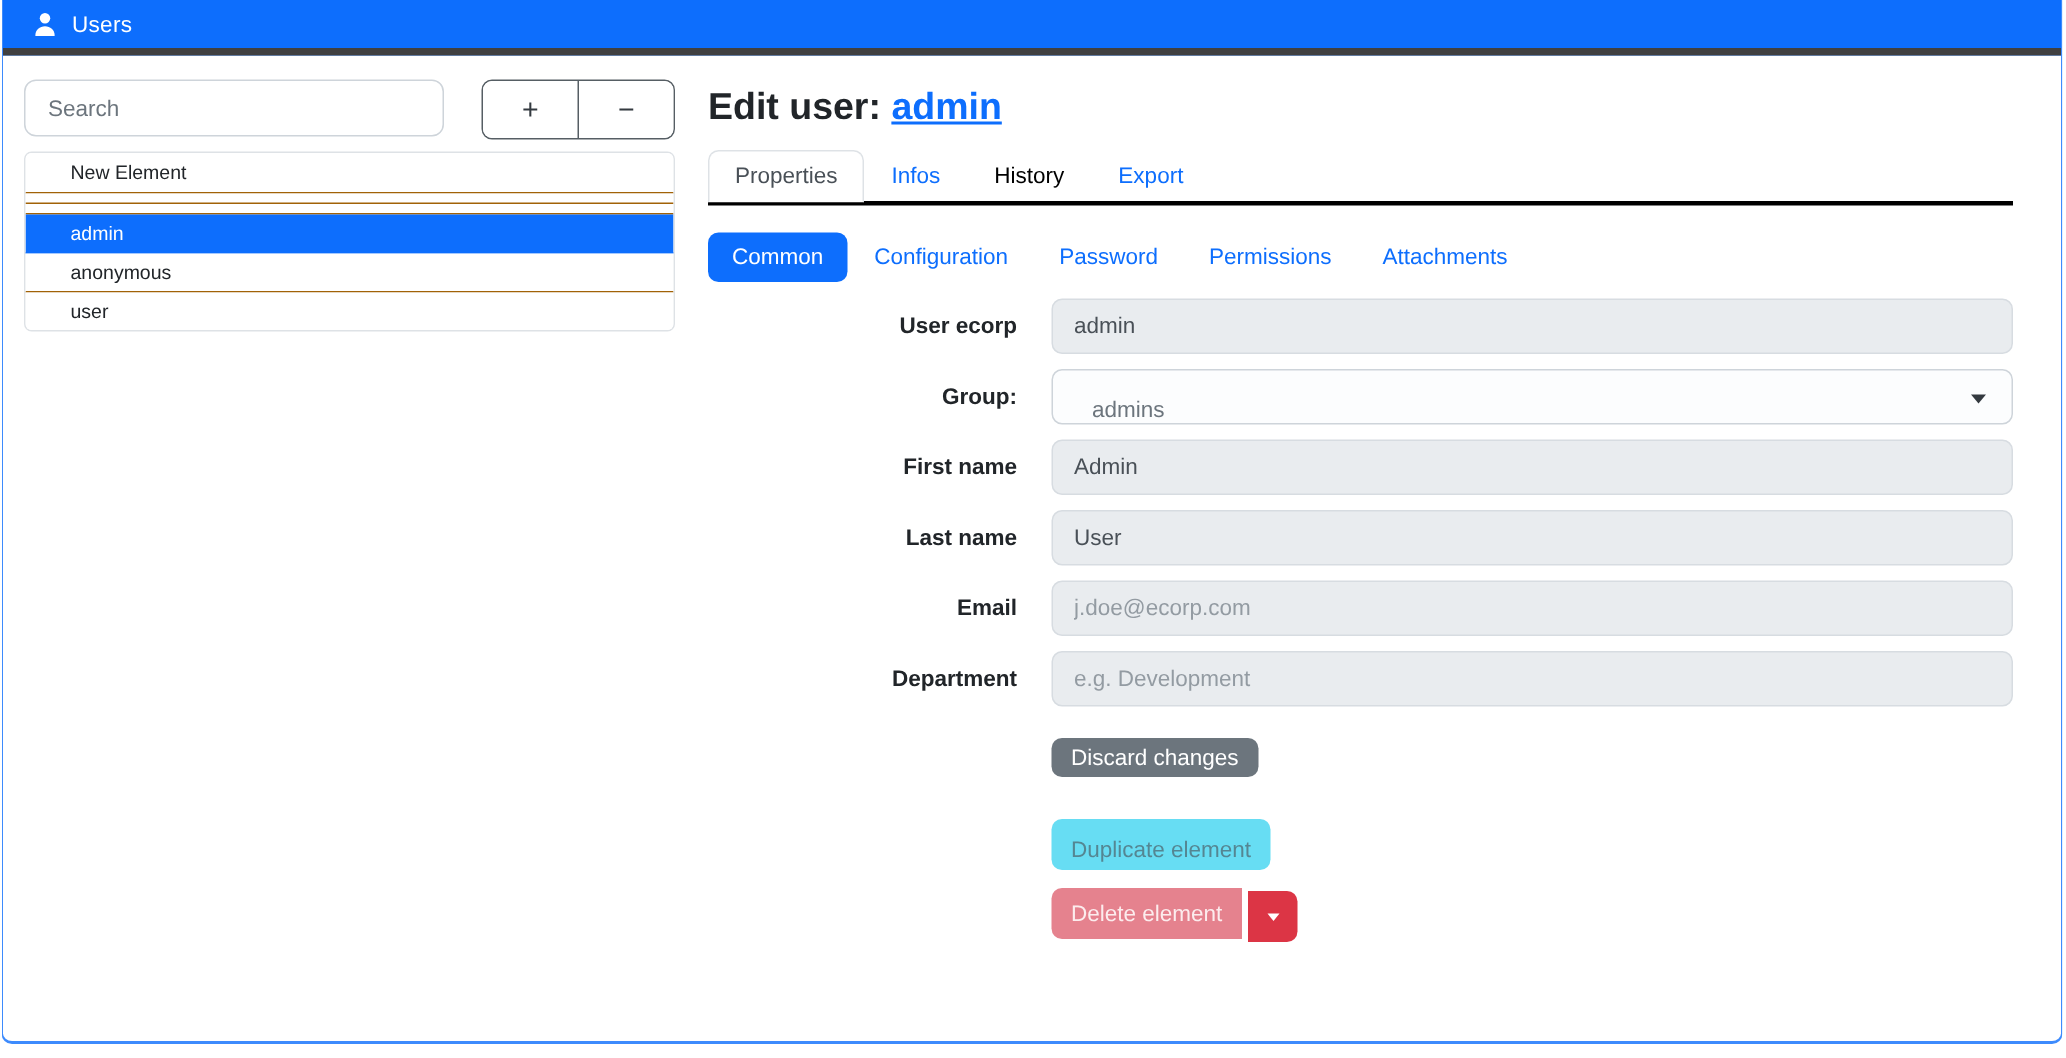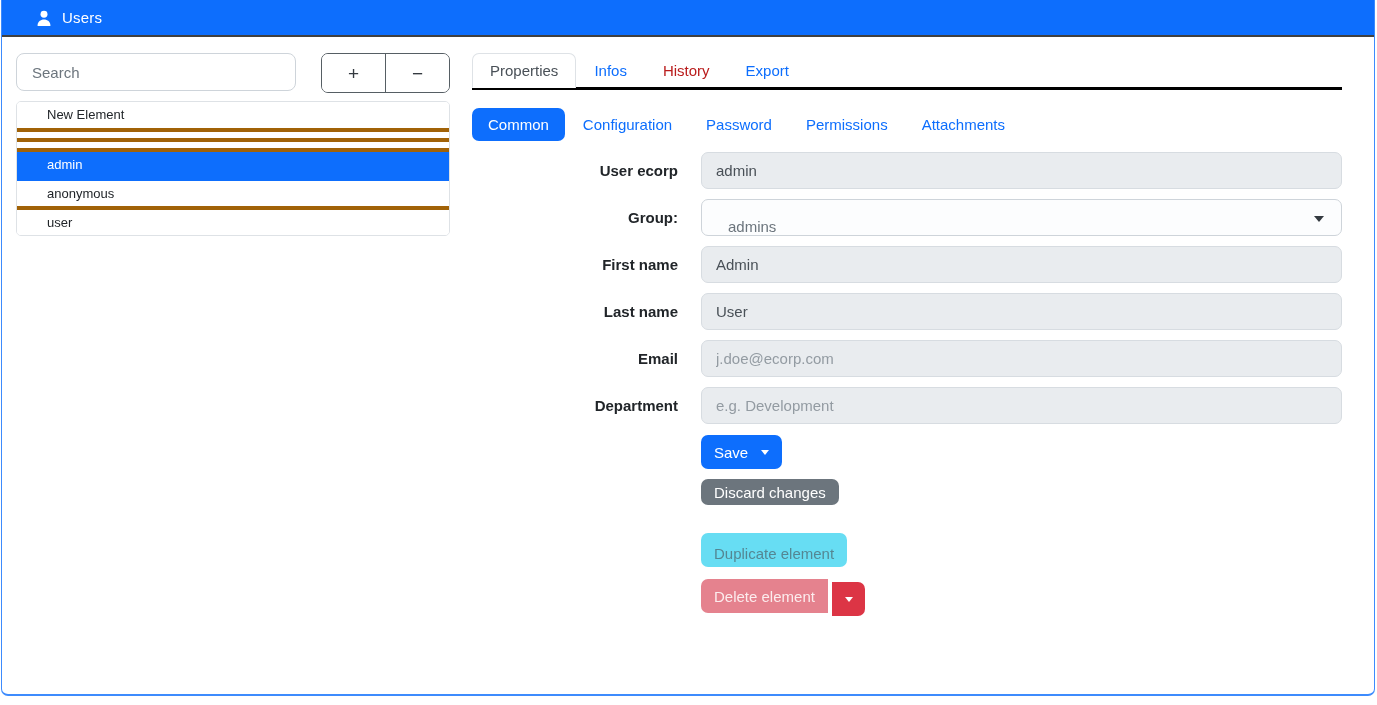--- a/index.html
+++ b/index.html
@@ -10,22 +10,22 @@
     color: #212529; font-size: 15px; overflow: hidden;
   }
   .app {
     margin-left: 1px; width: 1374px; height: 696px;
     border-left: 1px solid #3d8bfd; border-right: 1px solid #3d8bfd;
     border-bottom: 2px solid #3d8bfd; border-radius: 0 0 7px 7px;
     background: #fff; overflow: hidden;
   }
   
   .app-header {
-    height: 37px; background: #0d6efd; border-bottom: 2px solid #404040;
-    display: flex; align-items: center; padding-left: 33px; color: #fff;
+    height: 37px; background: #0d6efd; border-bottom: 5px solid #404040;
+    display: flex; align-items: center; padding-left: 19px; color: #fff;
   }
   .app-header .hicon { display: inline-flex; margin-right: 9px; }
   .app-header .htitle { font-size: 15px; letter-spacing: .2px; }
   
   .content { display: flex; padding: 16px 0 0 14px; }
   .sidebar { width: 434px; flex: 0 0 434px; }
   .sidebar-top { display: flex; align-items: flex-start; }
   .search-input {
     width: 280px; height: 38px; border: 1px solid #ced4da; border-radius: 8px;
     padding: 0 15px; font-size: 15px; color: #212529; outline: none;
@@ -39,21 +39,21 @@
   .btn-pm {
     flex: 1; background: #fff; border: none; font-size: 19px; color: #343a40;
     cursor: pointer; line-height: 1; font-family: inherit;
   }
   .btn-pm:first-child { border-right: 1px solid #565e64; }
   
   .element-list {
     list-style: none; margin-top: 8px; border: 1px solid #dee2e6;
     border-radius: 5px; overflow: hidden; background: #fff;
   }
-  .element-list li { border-bottom: 4px solid #a16207; background: #fff; }
+  .element-list li { border-bottom: 1px solid #a16207; background: #fff; }
   .element-list li:last-child { border-bottom: none; }
   .list-item {
     height: 25px; line-height: 25px; padding-left: 30px;
     font-size: 13px; color: #212529; cursor: pointer;
   }
   .list-item-new { height: 26px; line-height: 26px; }
   .list-spacer { height: 6px; }
   .element-list li.selected { background: #0d6efd; border-color: #0d6efd; }
   .element-list li.selected .list-item { color: #fff; }
   
@@ -62,21 +62,21 @@
   .page-title a { color: #0d6efd; text-decoration: underline; cursor: pointer; }
   
   .nav-tabs { display: flex; border-bottom: 3px solid #000000; }
   .nav-tabs .tab {
     padding: 8px 17px; font-size: 15px; color: #0d6efd; cursor: pointer;
     border: 1px solid transparent; margin-bottom: -1px; border-radius: 7px 7px 0 0;
   }
   .nav-tabs .tab.active {
     color: #495057; background: #fff; border-color: #dee2e6 #dee2e6 #fff;
   }
-  .nav-tabs .tab.muted { color: #b91c1c; cursor: default; }
+  .nav-tabs .tab.muted { color: #000000; cursor: default; }
   
   .nav-pills { display: flex; margin-top: 18px; text-align: right; }
   .nav-pills .pill {
     padding: 8px 16px; font-size: 15px; color: #0d6efd; cursor: pointer;
     border-radius: 7px; margin-right: 2px;
   }
   .nav-pills .pill.active { background: #0d6efd; color: #fff; }
   
   .form { margin-top: 11px; }
   .form-row { display: flex; align-items: center; margin-bottom: 10px; }
@@ -178,20 +178,21 @@
           <div class="list-item">anonymous</div>
         </li>
         <li>
           <div class="list-item">user</div>
         </li>
       </ul>
     </aside>
 
     <main class="main">
 
+      <h2 class="page-title"><span>Edit user:</span>&nbsp;<a>admin</a></h2>
 
       <nav class="nav-tabs">
         <div class="tab active">Properties</div>
         <div class="tab">Infos</div>
         <div class="tab muted">History</div>
         <div class="tab">Export</div>
       </nav>
 
       <nav class="nav-pills">
         <div class="pill active">Common</div>
@@ -231,26 +232,20 @@
           <input class="form-control" type="text" placeholder="j.doe@ecorp.com" style="">
         </div>
 
         <div class="form-row">
           <label class="form-label">Department</label>
           <input class="form-control" type="text" placeholder="e.g. Development" style="">
         </div>
 
         <div class="actions">
           <div class="stack-row">
-            <button class="btn btn-save">
-                <span>Save</span>
-                <span class="caret-down"></span>
-              </button>
-          </div>
-          <div class="stack-row">
             <button class="btn btn-discard">Discard changes</button>
           </div>
           <div class="stack-row group-lower">
             <button class="btn btn-duplicate">Duplicate element</button>
           </div>
           <div class="stack-row btn-delete-split">
             <button class="btn btn-delete-main">Delete element</button>
             <span class="btn-delete-caret">
               <span class="caret-down"></span>
             </span>

